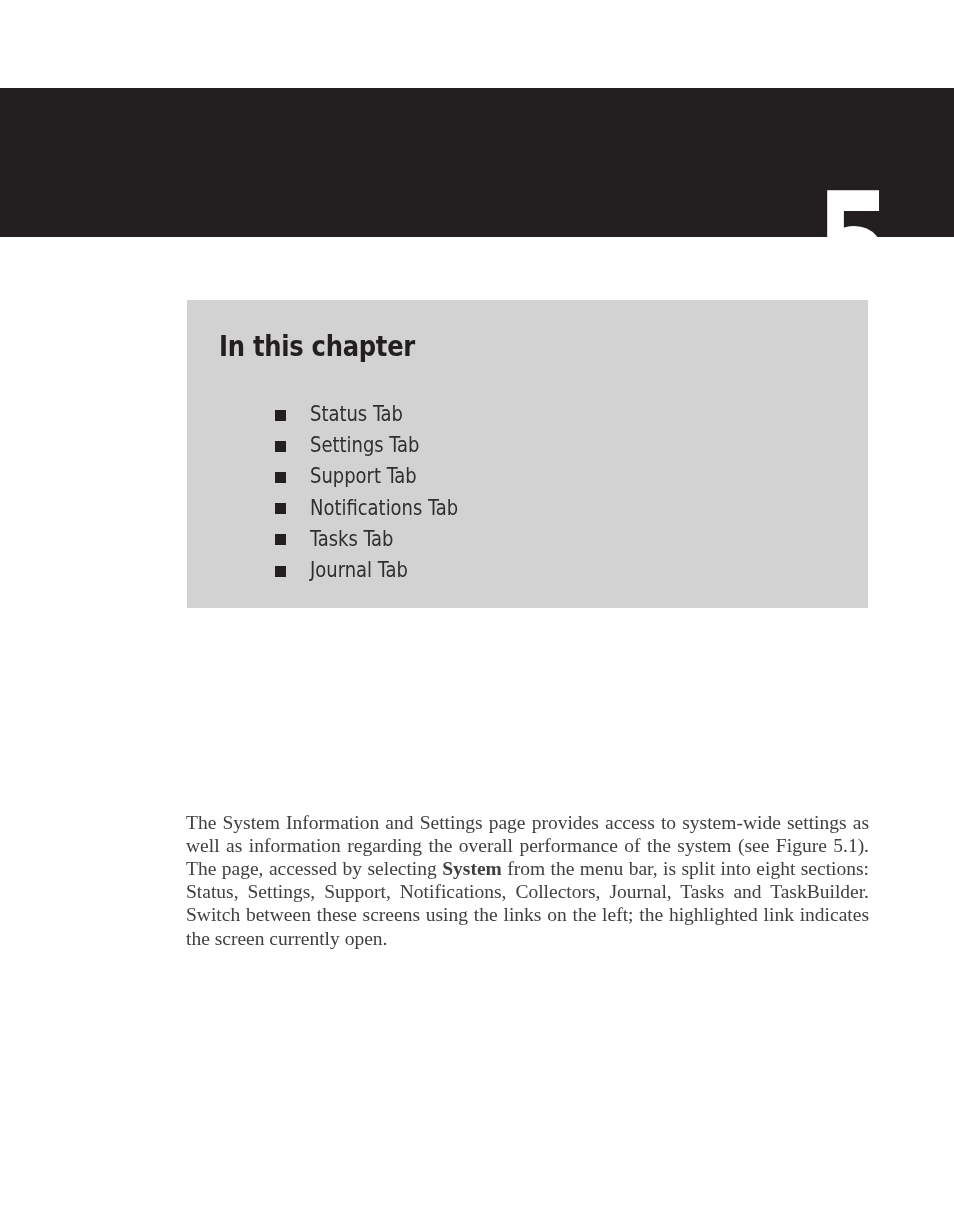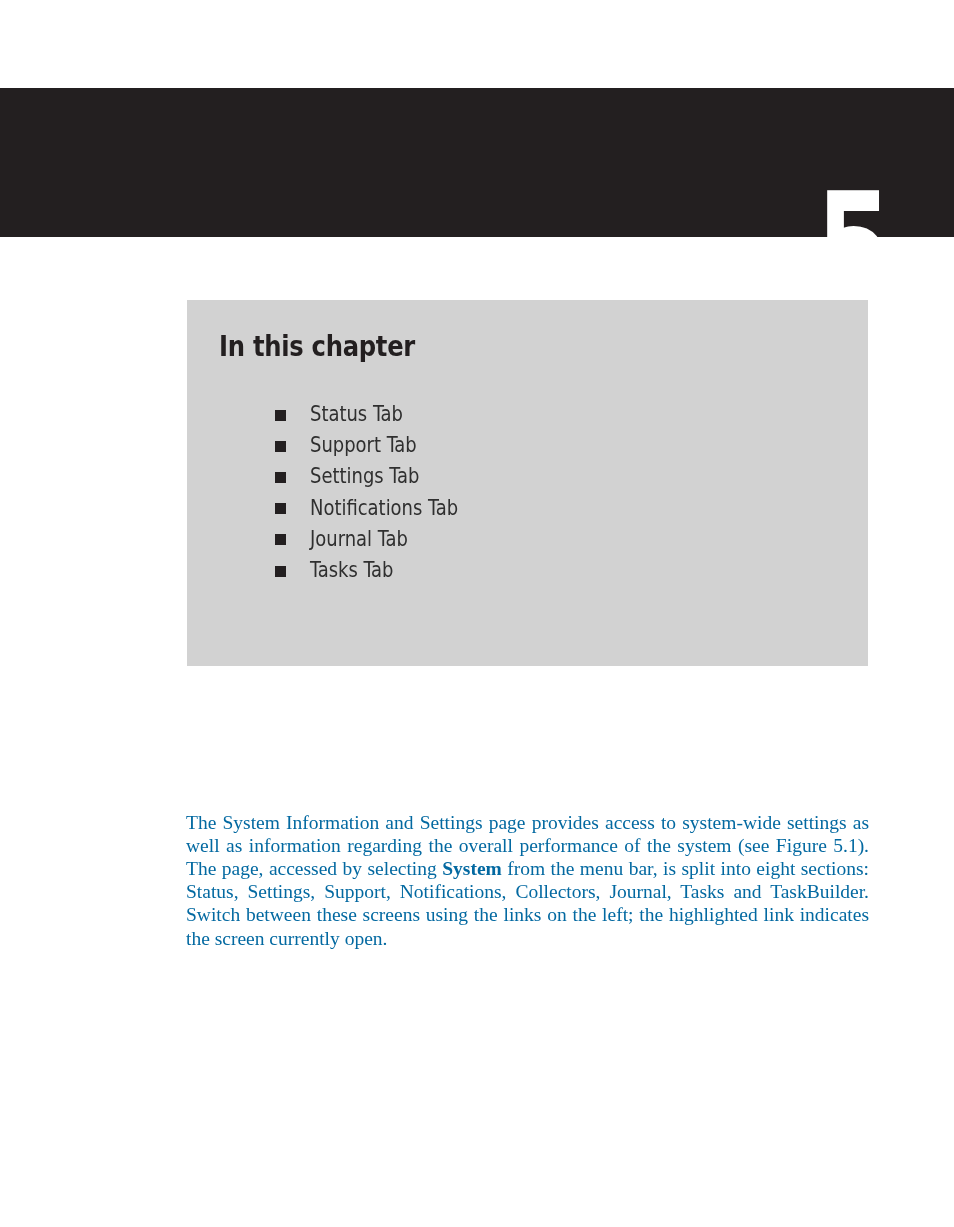--- a/index.html
+++ b/index.html
@@ -58,21 +58,21 @@
     padding-bottom: 6px;
     box-sizing: border-box;
   }
 
   
   .chapter-toc {
     position: absolute;
     left: 187px;
     top: 300px;
     width: 681px;
-    height: 366px;
+    height: 308px;
     background: #d2d2d2;
     box-sizing: border-box;
   }
   .toc-heading {
     position: absolute;
     left: 32px;
     top: 29px;
     font-family: "DejaVu Sans Condensed", "Liberation Sans Narrow", "Liberation Sans", sans-serif;
     font-size: 29px;
     font-weight: bold;
@@ -118,21 +118,21 @@
 
   
   .body-copy {
     position: absolute;
     left: 186px;
     top: 791px;
     width: 683px;
     font-family: "Liberation Serif", "DejaVu Serif", serif;
     font-size: 19.5px;
     line-height: 23.2px;
-    color: #0369a1;
+    color: #404040;
     text-align: justify;
     text-justify: inter-word;
     hyphens: none;
   }
   .body-copy b {
     font-weight: bold;
   }
 </style>
 </head>
 <body>
@@ -145,34 +145,34 @@
 <section class="chapter-toc">
   <div class="toc-heading">In this chapter</div>
 
   <ul class="toc-list">
     <li class="toc-item">
       <span class="toc-bullet"></span>
       <span class="toc-label">Status Tab</span>
     </li>
     <li class="toc-item">
       <span class="toc-bullet"></span>
-      <span class="toc-label">Support Tab</span>
+      <span class="toc-label">Settings Tab</span>
     </li>
     <li class="toc-item">
       <span class="toc-bullet"></span>
-      <span class="toc-label">Settings Tab</span>
+      <span class="toc-label">Support Tab</span>
     </li>
     <li class="toc-item">
       <span class="toc-bullet"></span>
       <span class="toc-label">Notifications Tab</span>
     </li>
     <li class="toc-item">
       <span class="toc-bullet"></span>
-      <span class="toc-label">Journal Tab</span>
+      <span class="toc-label">Tasks Tab</span>
     </li>
     <li class="toc-item">
       <span class="toc-bullet"></span>
-      <span class="toc-label">Tasks Tab</span>
+      <span class="toc-label">Journal Tab</span>
     </li>
   </ul>
 </section>
 
 <p class="body-copy"><span>The System Information and Settings page provides access to system-wide settings as well as information regarding the overall performance of the system (see Figure 5.1). The page, accessed by selecting </span><b>System</b><span> from the menu bar, is split into eight sections: Status, Settings, Support, Notifications, Collectors, Journal, Tasks and TaskBuilder. Switch between these screens using the links on the left; the highlighted link indicates the screen currently open.</span></p>
 
 </body></html>

